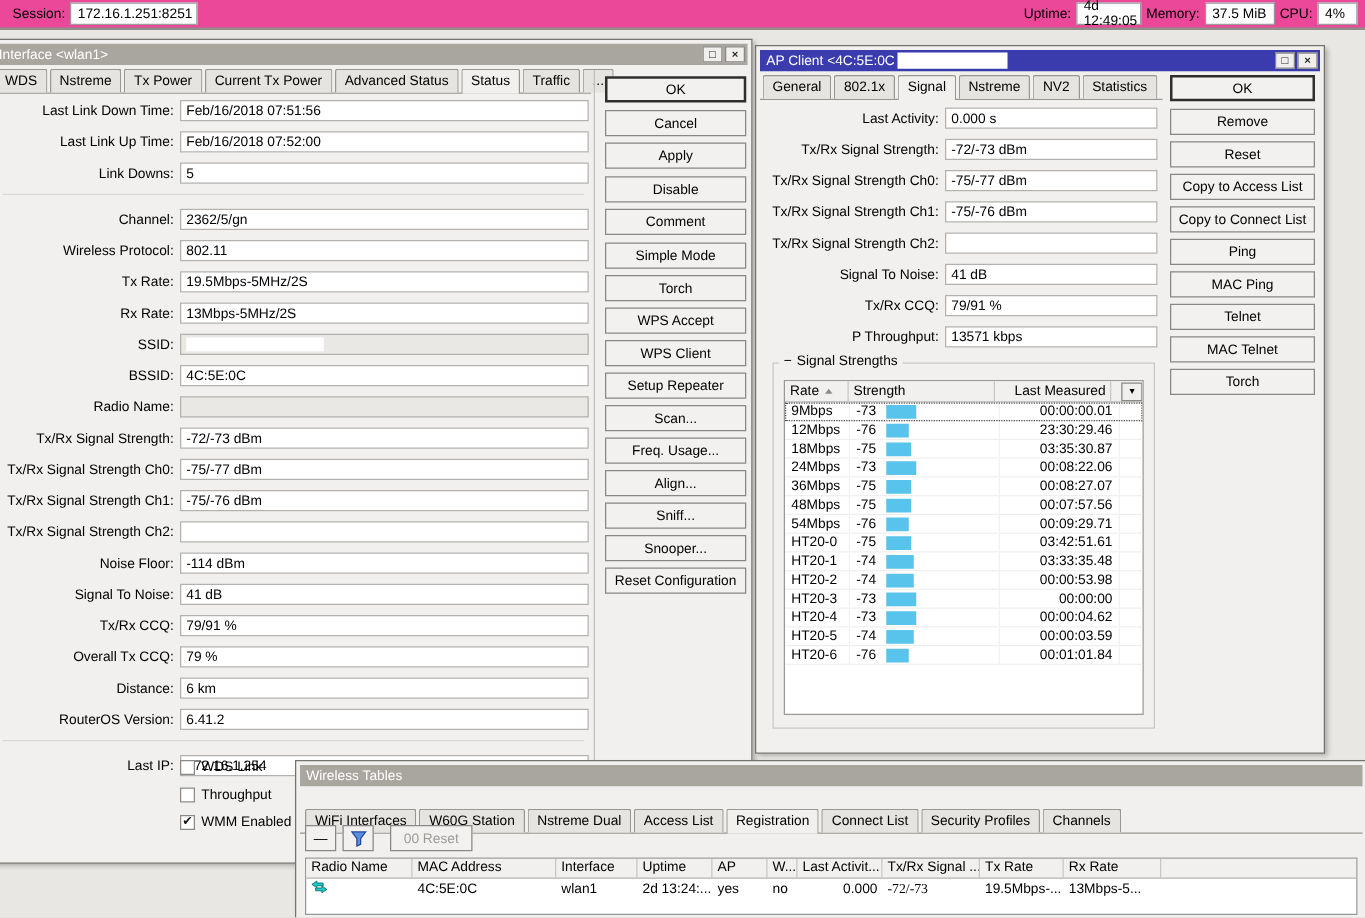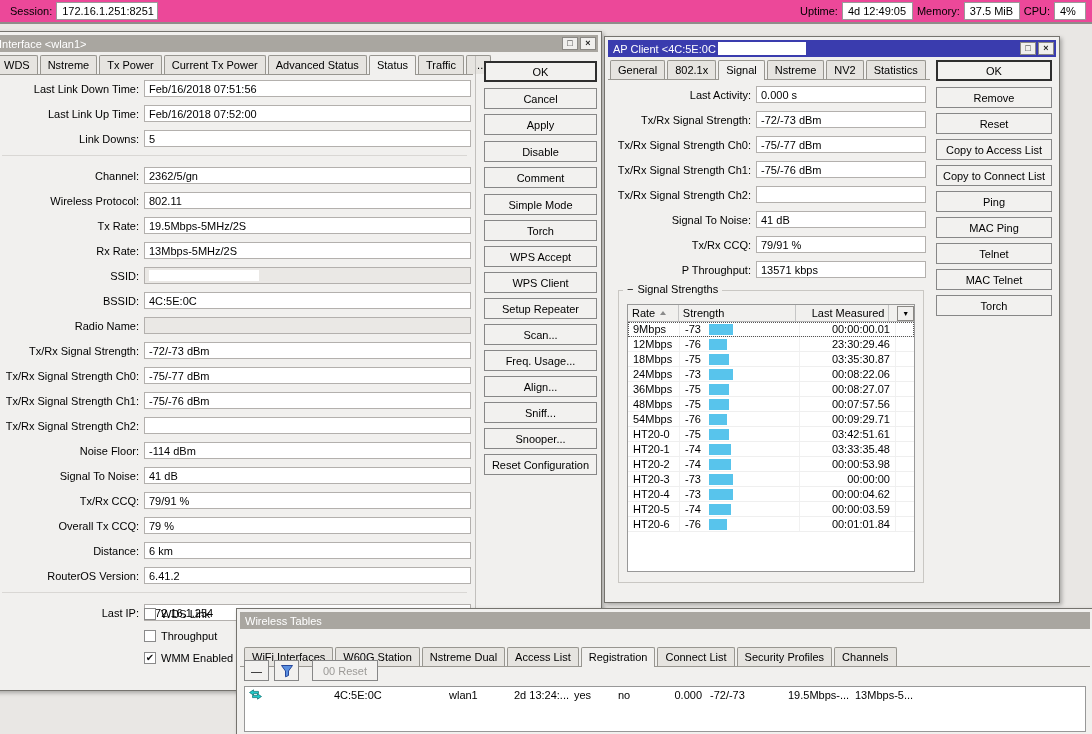--- a/index.html
+++ b/index.html
@@ -90,21 +90,21 @@
 </head>
 <body>
 
 <div class="screen">
 
   <div class="topbar">
     <span class="tb-label">Session:</span>
     <div class="sunken" style="width:102px">172.16.1.251:8251</div>
     <div class="grow"></div>
     <span class="tb-label">Uptime:</span>
-    <div class="sunken" style="width:71px">4d 12:49:05</div>
+    <div class="sunken" style="width:52px">4d 12:49:05</div>
     <span class="tb-label">Memory:</span>
     <div class="sunken" style="width:56px">37.5 MiB</div>
     <span class="tb-label">CPU:</span>
     <div class="sunken" style="width:32px">4%</div>
   </div>
 
   <div class="win" style="left:-10px; top:31px; width:612px; height:660px; z-index:1">
     <div class="titlebar inactive">
       <span>Interface &lt;wlan1&gt;</span>
       <span class="tb-buttons">
@@ -482,35 +482,48 @@
       <div class="wt-toolbar">
         <button class="tool-btn sq">—</button>
         <button class="tool-btn sq">
           <svg width="14" height="14" viewBox="0 0 14 14">
             <path d="M1.5 1.5 H12.5 L8.5 7 V11.5 L5.5 12.8 V7 Z" fill="#5a8fe0" stroke="#26479b" stroke-width="1"></path>
           </svg>
         </button>
         <button class="tool-btn dis" style="width:66px; margin-left:8px;">00 Reset</button>
       </div>
       <div class="regtable">
+        <div class="reg-header" id="reg-header">
+            <div style="width: 85px;">Radio Name</div>
+            <div style="width: 115px;">MAC Address</div>
+            <div style="width: 65px;">Interface</div>
+            <div style="width: 60px;">Uptime</div>
+            <div style="width: 44px;">AP</div>
+            <div style="width: 24px;">W...</div>
+            <div style="width: 68px;">Last Activit...</div>
+            <div style="width: 78px;">Tx/Rx Signal ...</div>
+            <div style="width: 67px;">Tx Rate</div>
+            <div style="width: 78px;">Rx Rate</div>
+            <div class="col-fill"></div>
+          </div>
         <div id="reg-body">
             <div class="reg-row">
               <div style="width: 85px;">
                 <span><svg width="13" height="11" viewBox="0 0 13 11">
                     <path d="M0.5 3.5 L4.5 0.8 V2.4 H9.5 V4.6 H4.5 V6.2 Z" fill="#1ec9c9" stroke="#0a6e6e" stroke-width="0.7"></path>
                     <path d="M12.5 7.5 L8.5 4.8 V6.4 H3.5 V8.6 H8.5 V10.2 Z" fill="#1ec9c9" stroke="#0a6e6e" stroke-width="0.7"></path>
                   </svg></span>
               </div>
               <div style="width: 115px;">4C:5E:0C</div>
               <div style="width: 65px;">wlan1</div>
               <div style="width: 60px;">2d 13:24:...</div>
               <div style="width: 44px;">yes</div>
               <div style="width: 24px;">no</div>
               <div class="r" style="width: 68px;">0.000</div>
-              <div style="width: 78px;">-72/-73</div>
+              <div style="width: 78px; font-family: Liberation Serif, serif;">-72/-73</div>
               <div style="width: 67px;">19.5Mbps-...</div>
               <div style="width: 78px;">13Mbps-5...</div>
             </div>
           </div>
       </div>
     </div>
   </div>
 
 </div>
 

